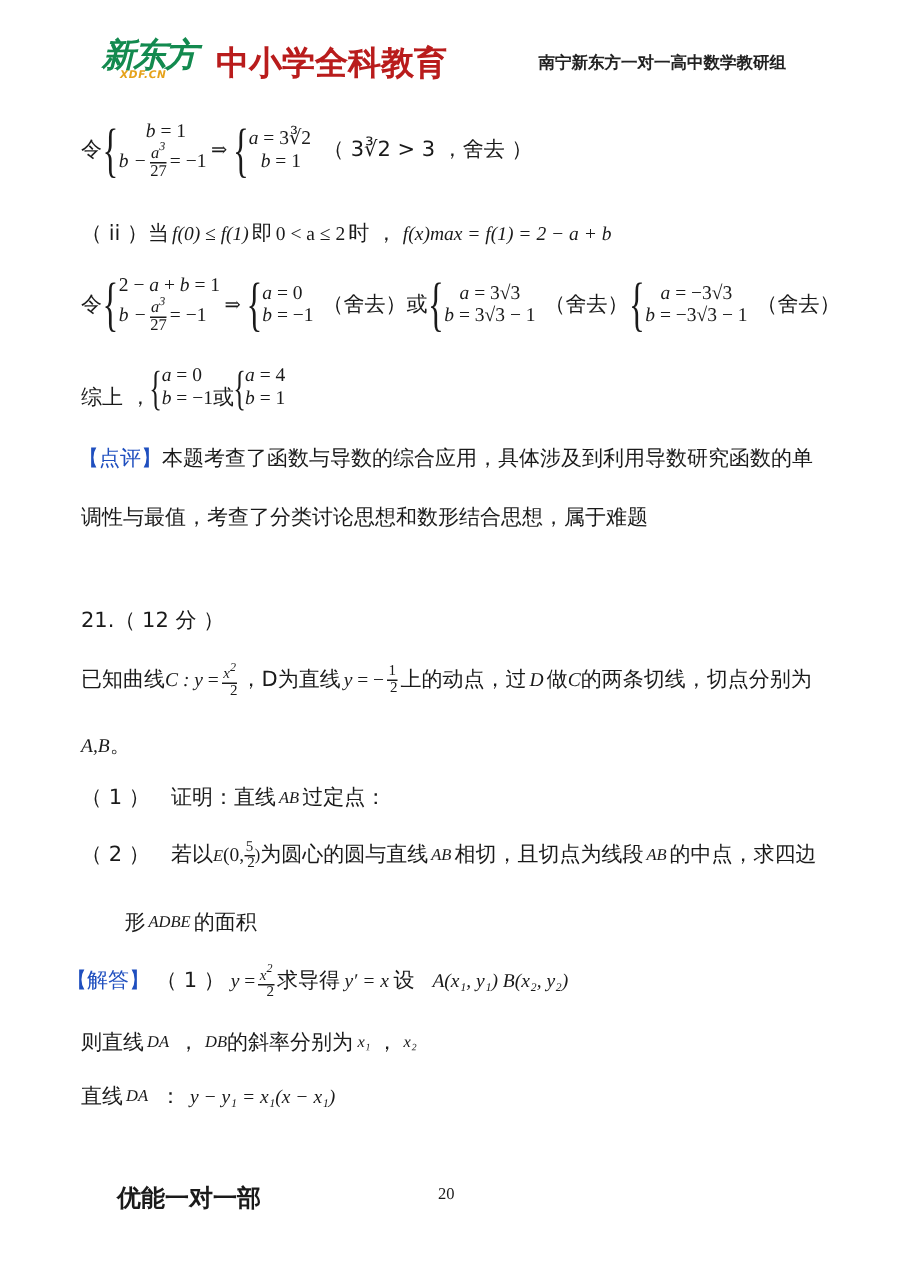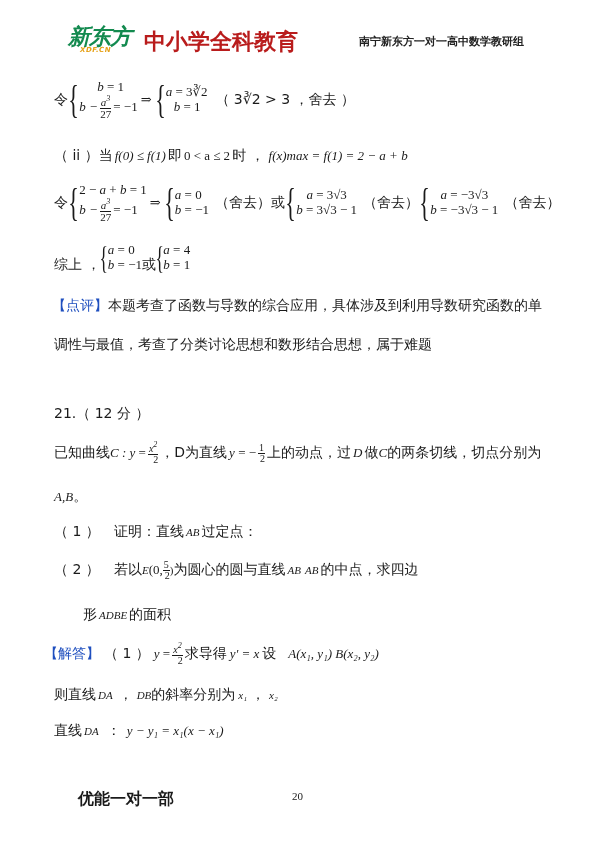--- a/index.html
+++ b/index.html
@@ -155,20 +155,21 @@
   <span class="cn" style="width:50px; display:inline-block;">（ 2 ）</span>
   <span class="cn" style="margin-left:10px;">若以</span>
   <span class="math" style="font-size:11px;">E<span class="mathn">(0,</span></span>
   <span class="frac">
       <span class="num mathn" style="font-size:10px;">5</span>
       <span class="mathn" style="font-size:10px;">2</span>
     </span>
   <span class="mathn" style="font-size:11px;">)</span>
   <span class="cn">为圆心的圆与直线</span>
   <span class="math" style="font-size:11px; margin:0 2px;">AB</span>
+  <span class="cn">相切，且切点为线段</span>
   <span class="math" style="font-size:11px; margin:0 2px;">AB</span>
   <span class="cn">的中点，求四边</span>
 </div>
 
 <div class="abs row" style="left:83px; top:606px;">
   <span class="cn">形</span>
   <span class="math" style="font-size:11px; margin:0 2px;">ADBE</span>
   <span class="cn">的面积</span>
 </div>
 

